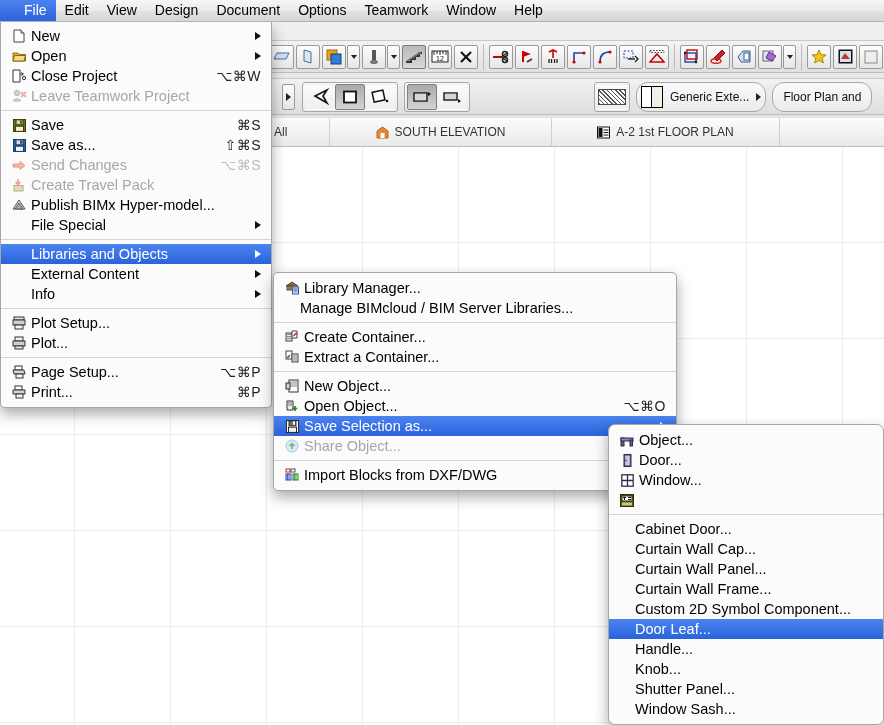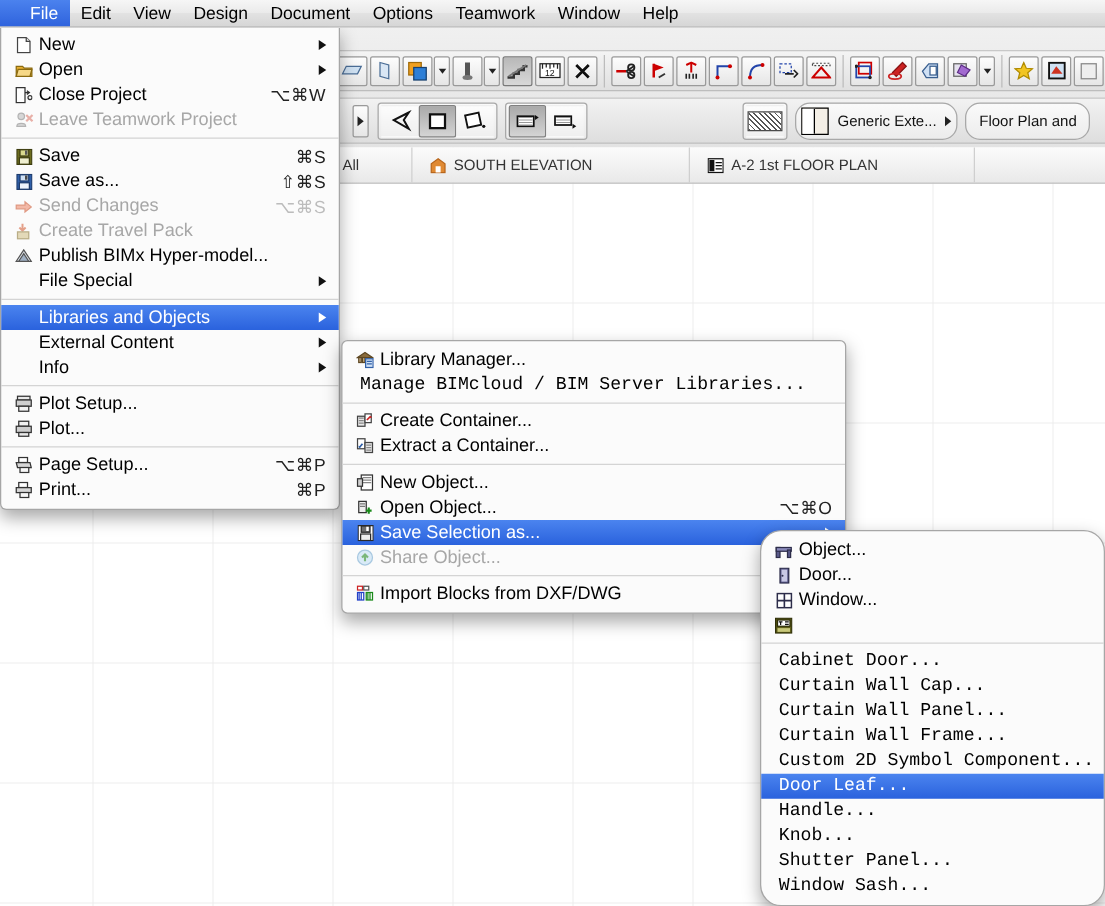--- a/index.html
+++ b/index.html
@@ -140,21 +140,21 @@
   
   .tabbar {
     position: absolute; left: 0; top: 118px;
     width: 884px; height: 29px;
     background: linear-gradient(to bottom,#fbfbfb,#e9e9e9);
     border-bottom: 1px solid #bdbdbd;
     display: flex; align-items: stretch;
     font-size: 12px; color: #333;
   }
   .tab {
-    display:flex; align-items:center; justify-content:flex-start;
+    display:flex; align-items:center; justify-content:center;
     gap: 6px;
     border-right: 1px solid #cfcfcf;
     padding: 0 14px;
     white-space: nowrap;
   }
   .tab.first { padding-left: 0; justify-content: flex-start; }
 
   
   .menu {
     position: absolute;
@@ -190,26 +190,26 @@
   }
   .item.hl {
     background: linear-gradient(to bottom,#4b84ef 0%, #2a62dd 100%);
     color: #ffffff;
   }
   .item.hl .key, .item.hl .lbl { color:#fff; }
   .item.hl .arr { border-left-color:#ffffff; }
   .item.dis { color: #a7a7a7; }
   .item.dis .key { color: #bcbcbc; }
   .sep { height:1px; background:#d4d4d4; margin: 4px 0 4px 0; }
-  .noico { padding-left: 14px; font-family: Liberation Mono, monospace; }
+  .noico { padding-left: 26px; }
 
   
   #menu-file { left: 0; top: 22px; width: 272px; }
   #menu-lib  { left: 273px; top: 272px; width: 404px; }
-  #menu-save { left: 608px; top: 424px; width: 276px; border-radius:17px; }
+  #menu-save { left: 608px; top: 424px; width: 276px; border-radius:7px; }
 
   
   svg { display:block; }
 </style>
 </head>
 <body>
 
 <div id="app">
 
   <div class="canvas"></div>

